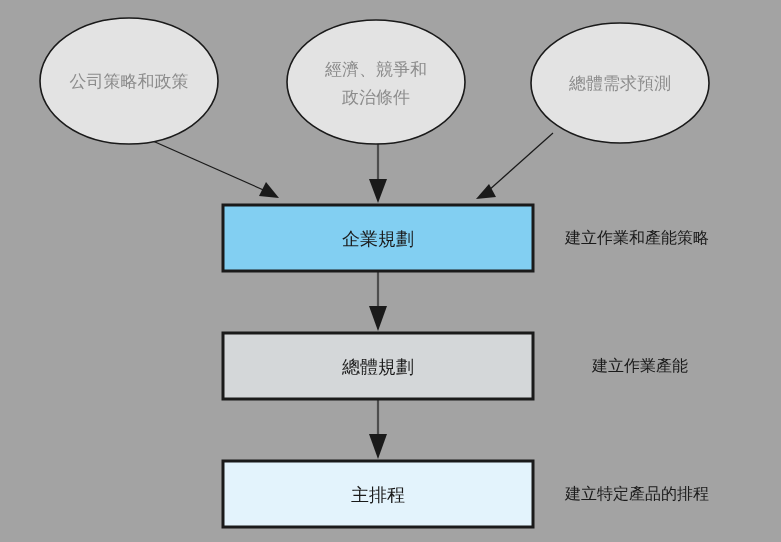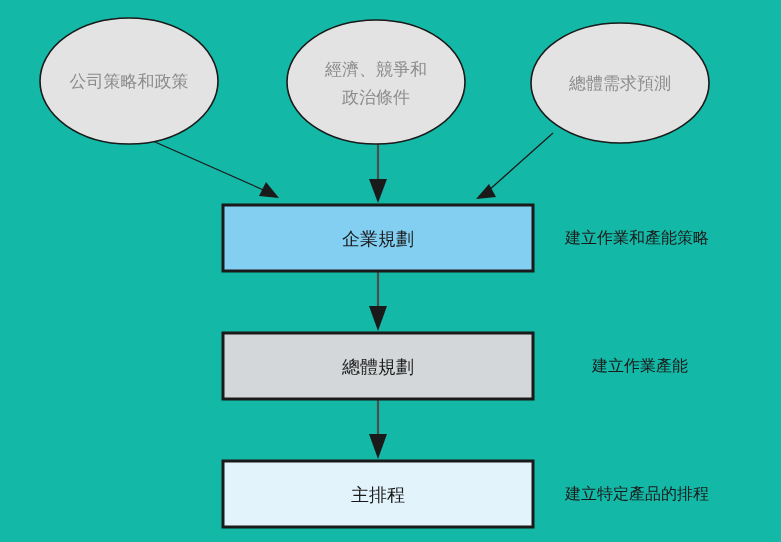--- a/index.html
+++ b/index.html
@@ -4,21 +4,21 @@
 <style>
   html, body {
     margin: 0;
     padding: 0;
     background: #ffffff;
   }
   #canvas {
     position: relative;
     width: 781px;
     height: 542px;
-    background: #14b8a6;
+    background: #a3a3a3;
     font-family: "Liberation Sans", "DejaVu Sans", sans-serif;
     overflow: hidden;
   }
   #flow {
     position: absolute;
     top: 0;
     left: 0;
     width: 781px;
     height: 542px;
   }

